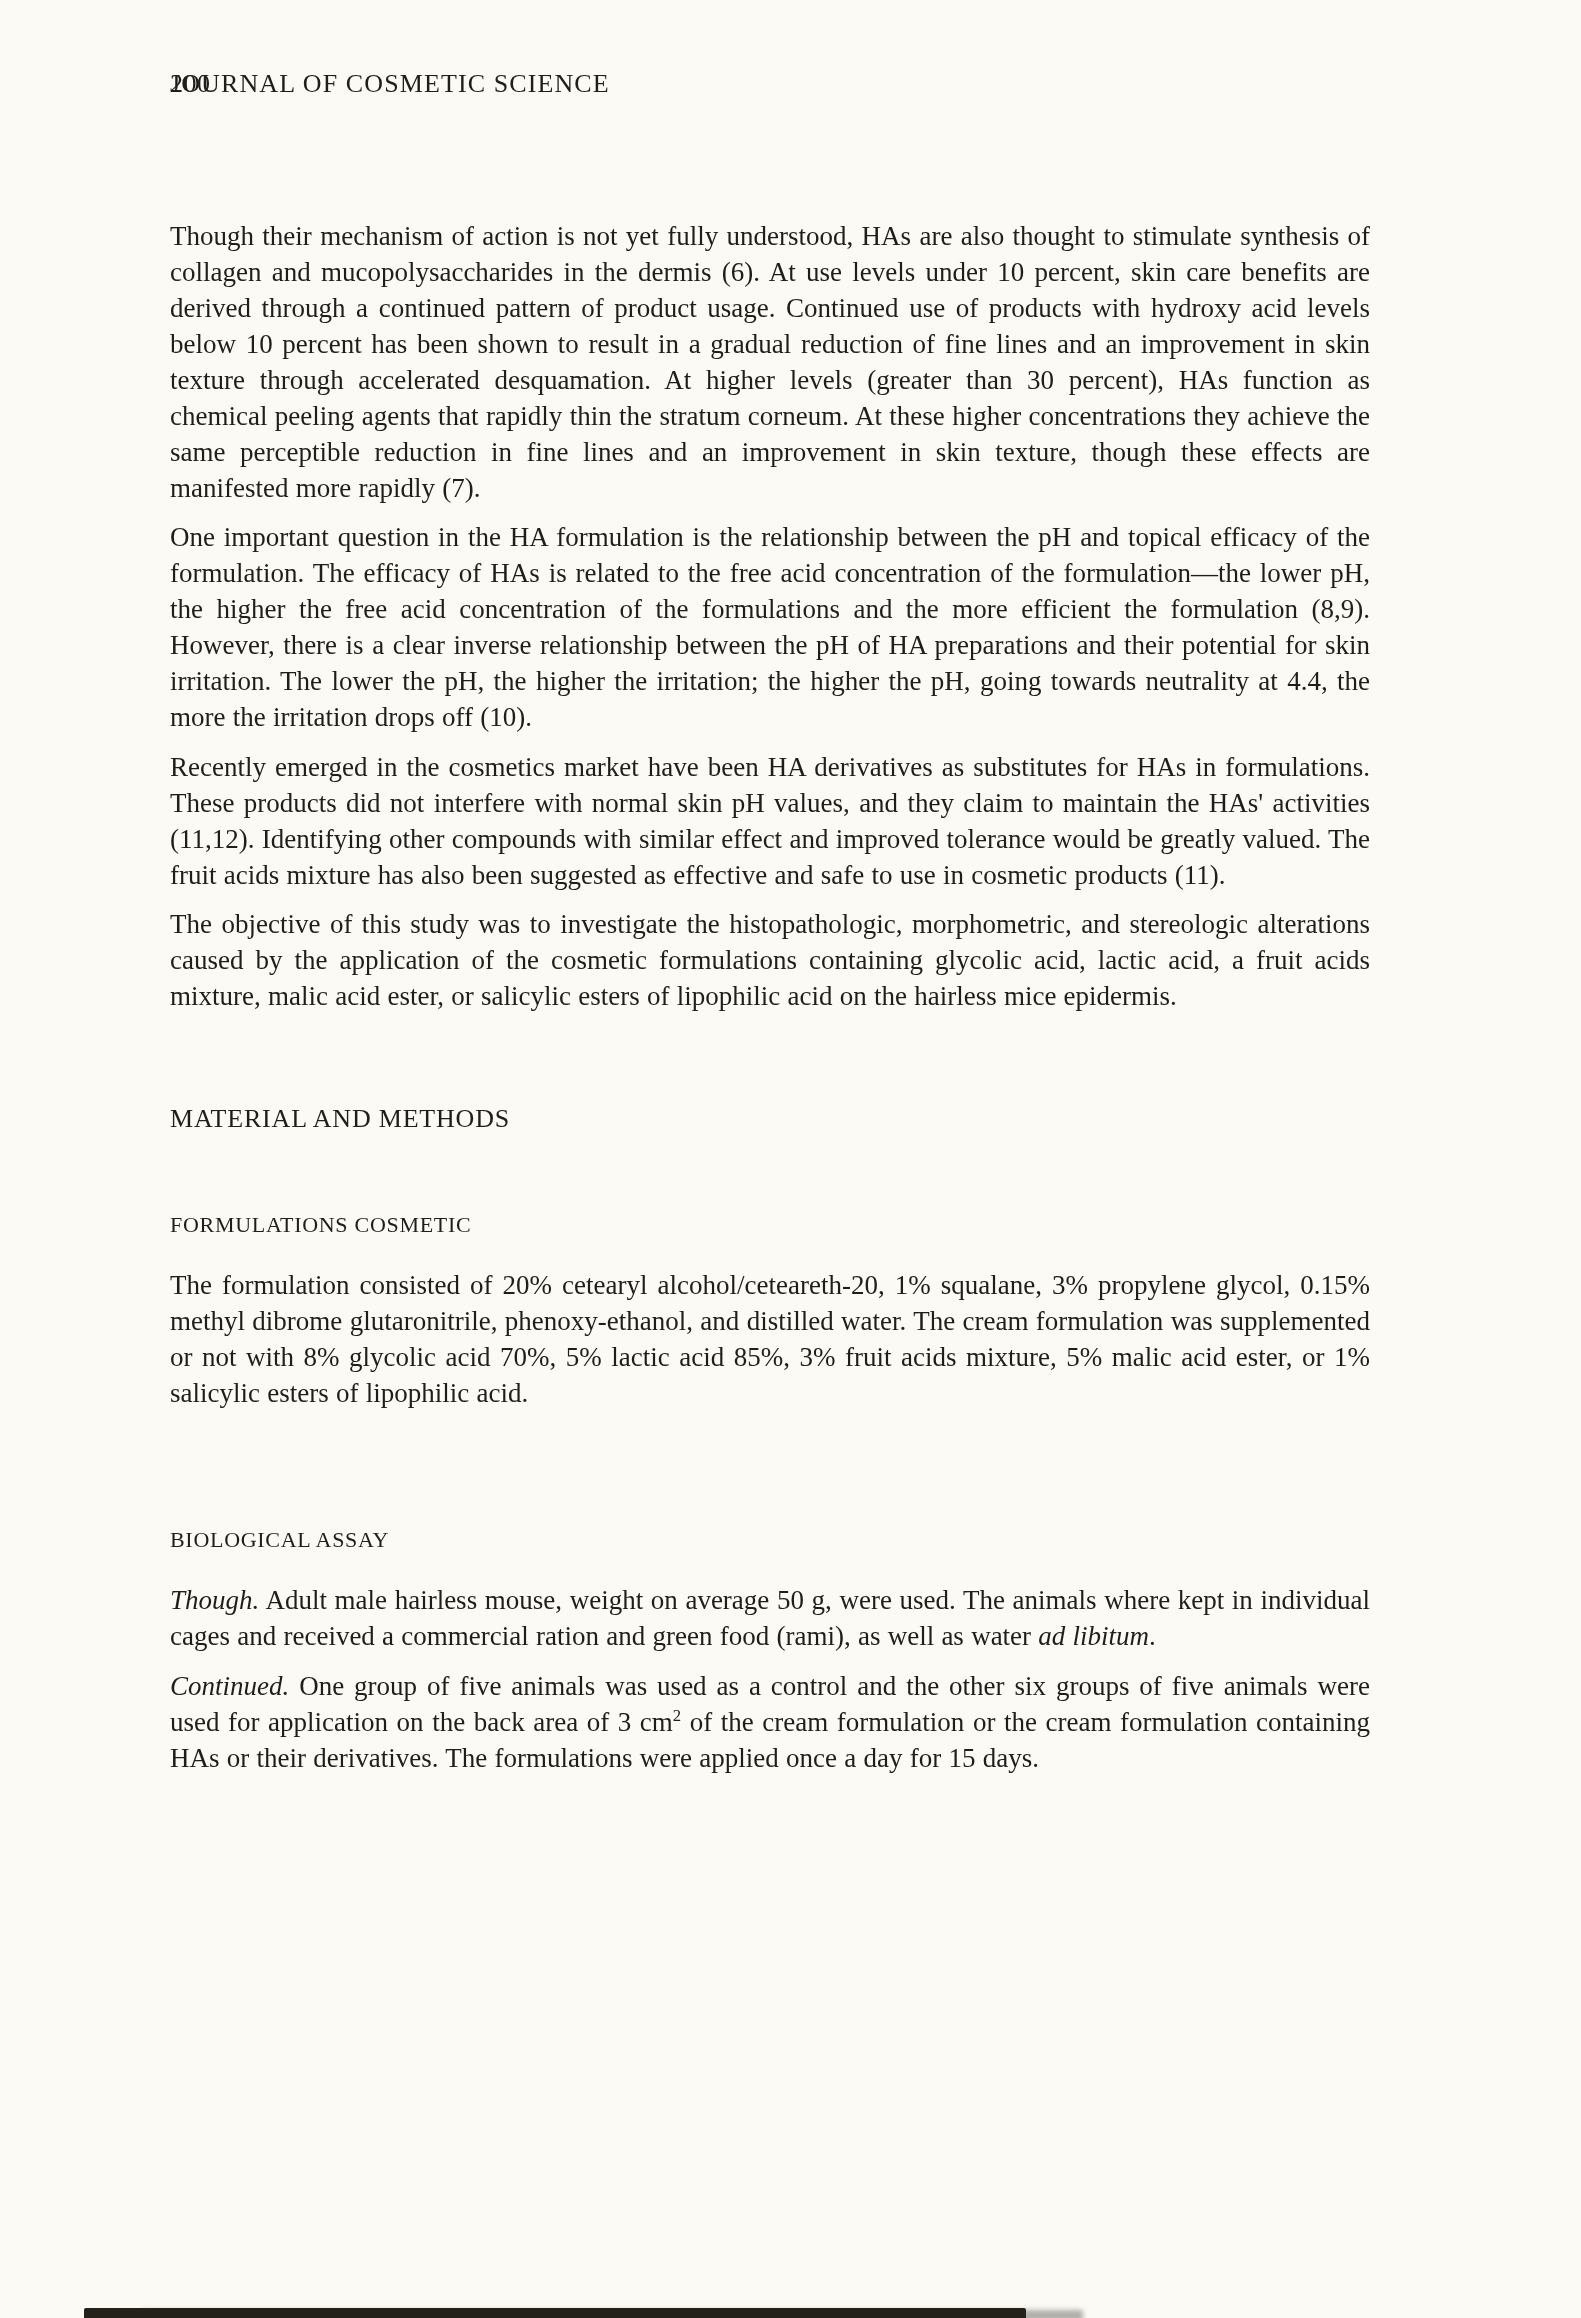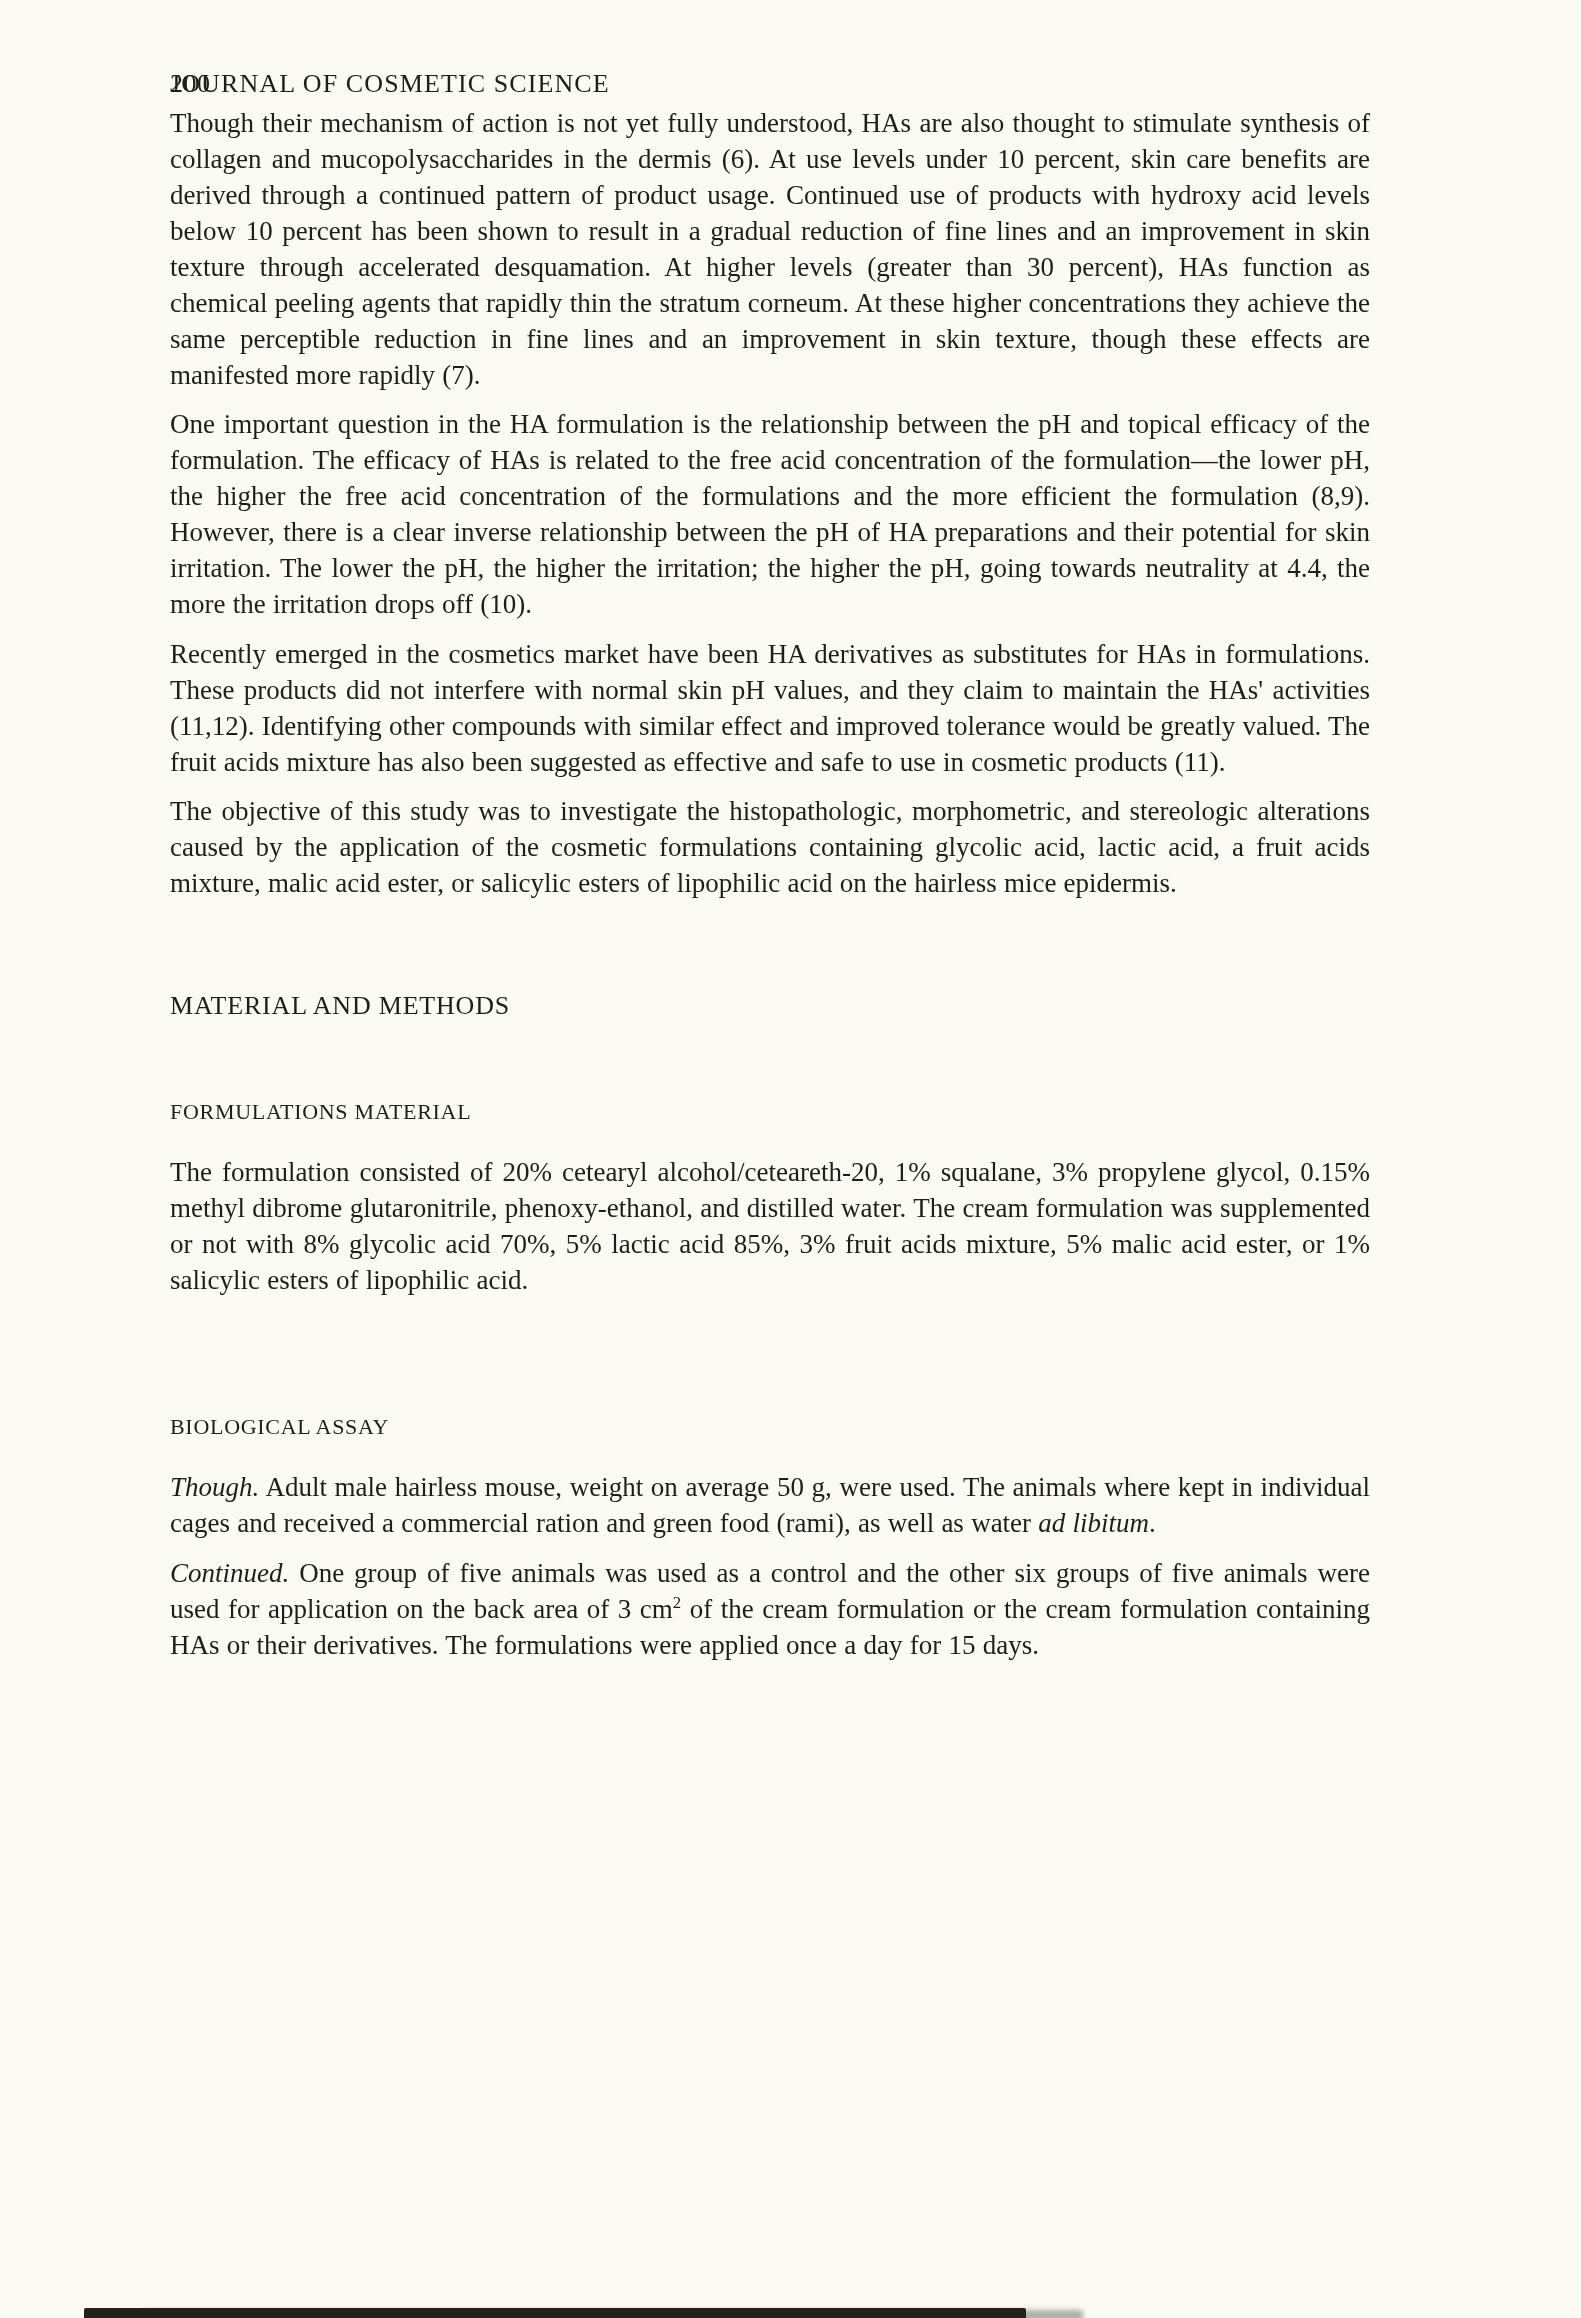--- a/index.html
+++ b/index.html
@@ -30,20 +30,21 @@
     font-size: 26px;
     letter-spacing: 0.5px;
   }
   .journal-title {
     display: block;
     text-align: left;
     font-size: 26px;
     letter-spacing: 1.1px;
   }
   .content {
+    margin-top: 113px;
   }
   .para {
     font-size: 27px;
     line-height: 36px;
     text-align: justify;
     word-spacing: 0.5px;
     margin: 0 0 13.4px 0;
   }
   .section-heading {
     font-size: 26px;
@@ -96,21 +97,21 @@
     <p class="para">Though their mechanism of action is not yet fully understood, HAs are also thought to stimulate synthesis of collagen and mucopolysaccharides in the dermis (6). At use levels under 10 percent, skin care benefits are derived through a continued pattern of product usage. Continued use of products with hydroxy acid levels below 10 percent has been shown to result in a gradual reduction of fine lines and an improvement in skin texture through accelerated desquamation. At higher levels (greater than 30 percent), HAs function as chemical peeling agents that rapidly thin the stratum corneum. At these higher concentrations they achieve the same perceptible reduction in fine lines and an improvement in skin texture, though these effects are manifested more rapidly (7).</p>
 
     <p class="para">One important question in the HA formulation is the relationship between the pH and topical efficacy of the formulation. The efficacy of HAs is related to the free acid concentration of the formulation—the lower pH, the higher the free acid concentration of the formulations and the more efficient the formulation (8,9). However, there is a clear inverse relationship between the pH of HA preparations and their potential for skin irritation. The lower the pH, the higher the irritation; the higher the pH, going towards neutrality at 4.4, the more the irritation drops off (10).</p>
 
     <p class="para">Recently emerged in the cosmetics market have been HA derivatives as substitutes for HAs in formulations. These products did not interfere with normal skin pH values, and they claim to maintain the HAs' activities (11,12). Identifying other compounds with similar effect and improved tolerance would be greatly valued. The fruit acids mixture has also been suggested as effective and safe to use in cosmetic products (11).</p>
 
     <p class="para">The objective of this study was to investigate the histopathologic, morphometric, and stereologic alterations caused by the application of the cosmetic formulations containing glycolic acid, lactic acid, a fruit acids mixture, malic acid ester, or salicylic esters of lipophilic acid on the hairless mice epidermis.</p>
 
     <h2 class="section-heading">MATERIAL AND METHODS</h2>
 
-    <h3 class="subsection-heading sub-a">FORMULATIONS MATERIAL</h3>
+    <h3 class="subsection-heading sub-a">FORMULATIONS COSMETIC</h3>
 
     <p class="para">The formulation consisted of 20% cetearyl alcohol/ceteareth-20, 1% squalane, 3% propylene glycol, 0.15% methyl dibrome glutaronitrile, phenoxy-ethanol, and distilled water. The cream formulation was supplemented or not with 8% glycolic acid 70%, 5% lactic acid 85%, 3% fruit acids mixture, 5% malic acid ester, or 1% salicylic esters of lipophilic acid.</p>
 
     <h3 class="subsection-heading sub-b">BIOLOGICAL ASSAY</h3>
 
     <p class="para"><span class="italic">Though.</span><span> Adult male hairless mouse, weight on average 50 g, were used. The animals where kept in individual cages and received a commercial ration and green food (rami), as well as water </span><span class="italic">ad libitum</span><span>.</span></p>
 
     <p class="para"><span class="italic">Continued.</span><span> One group of five animals was used as a control and the other six groups of five animals were used for application on the back area of 3 cm</span><sup class="exp">2</sup><span> of the cream formulation or the cream formulation containing HAs or their derivatives. The formulations were applied once a day for 15 days.</span></p>
 
   </main>

